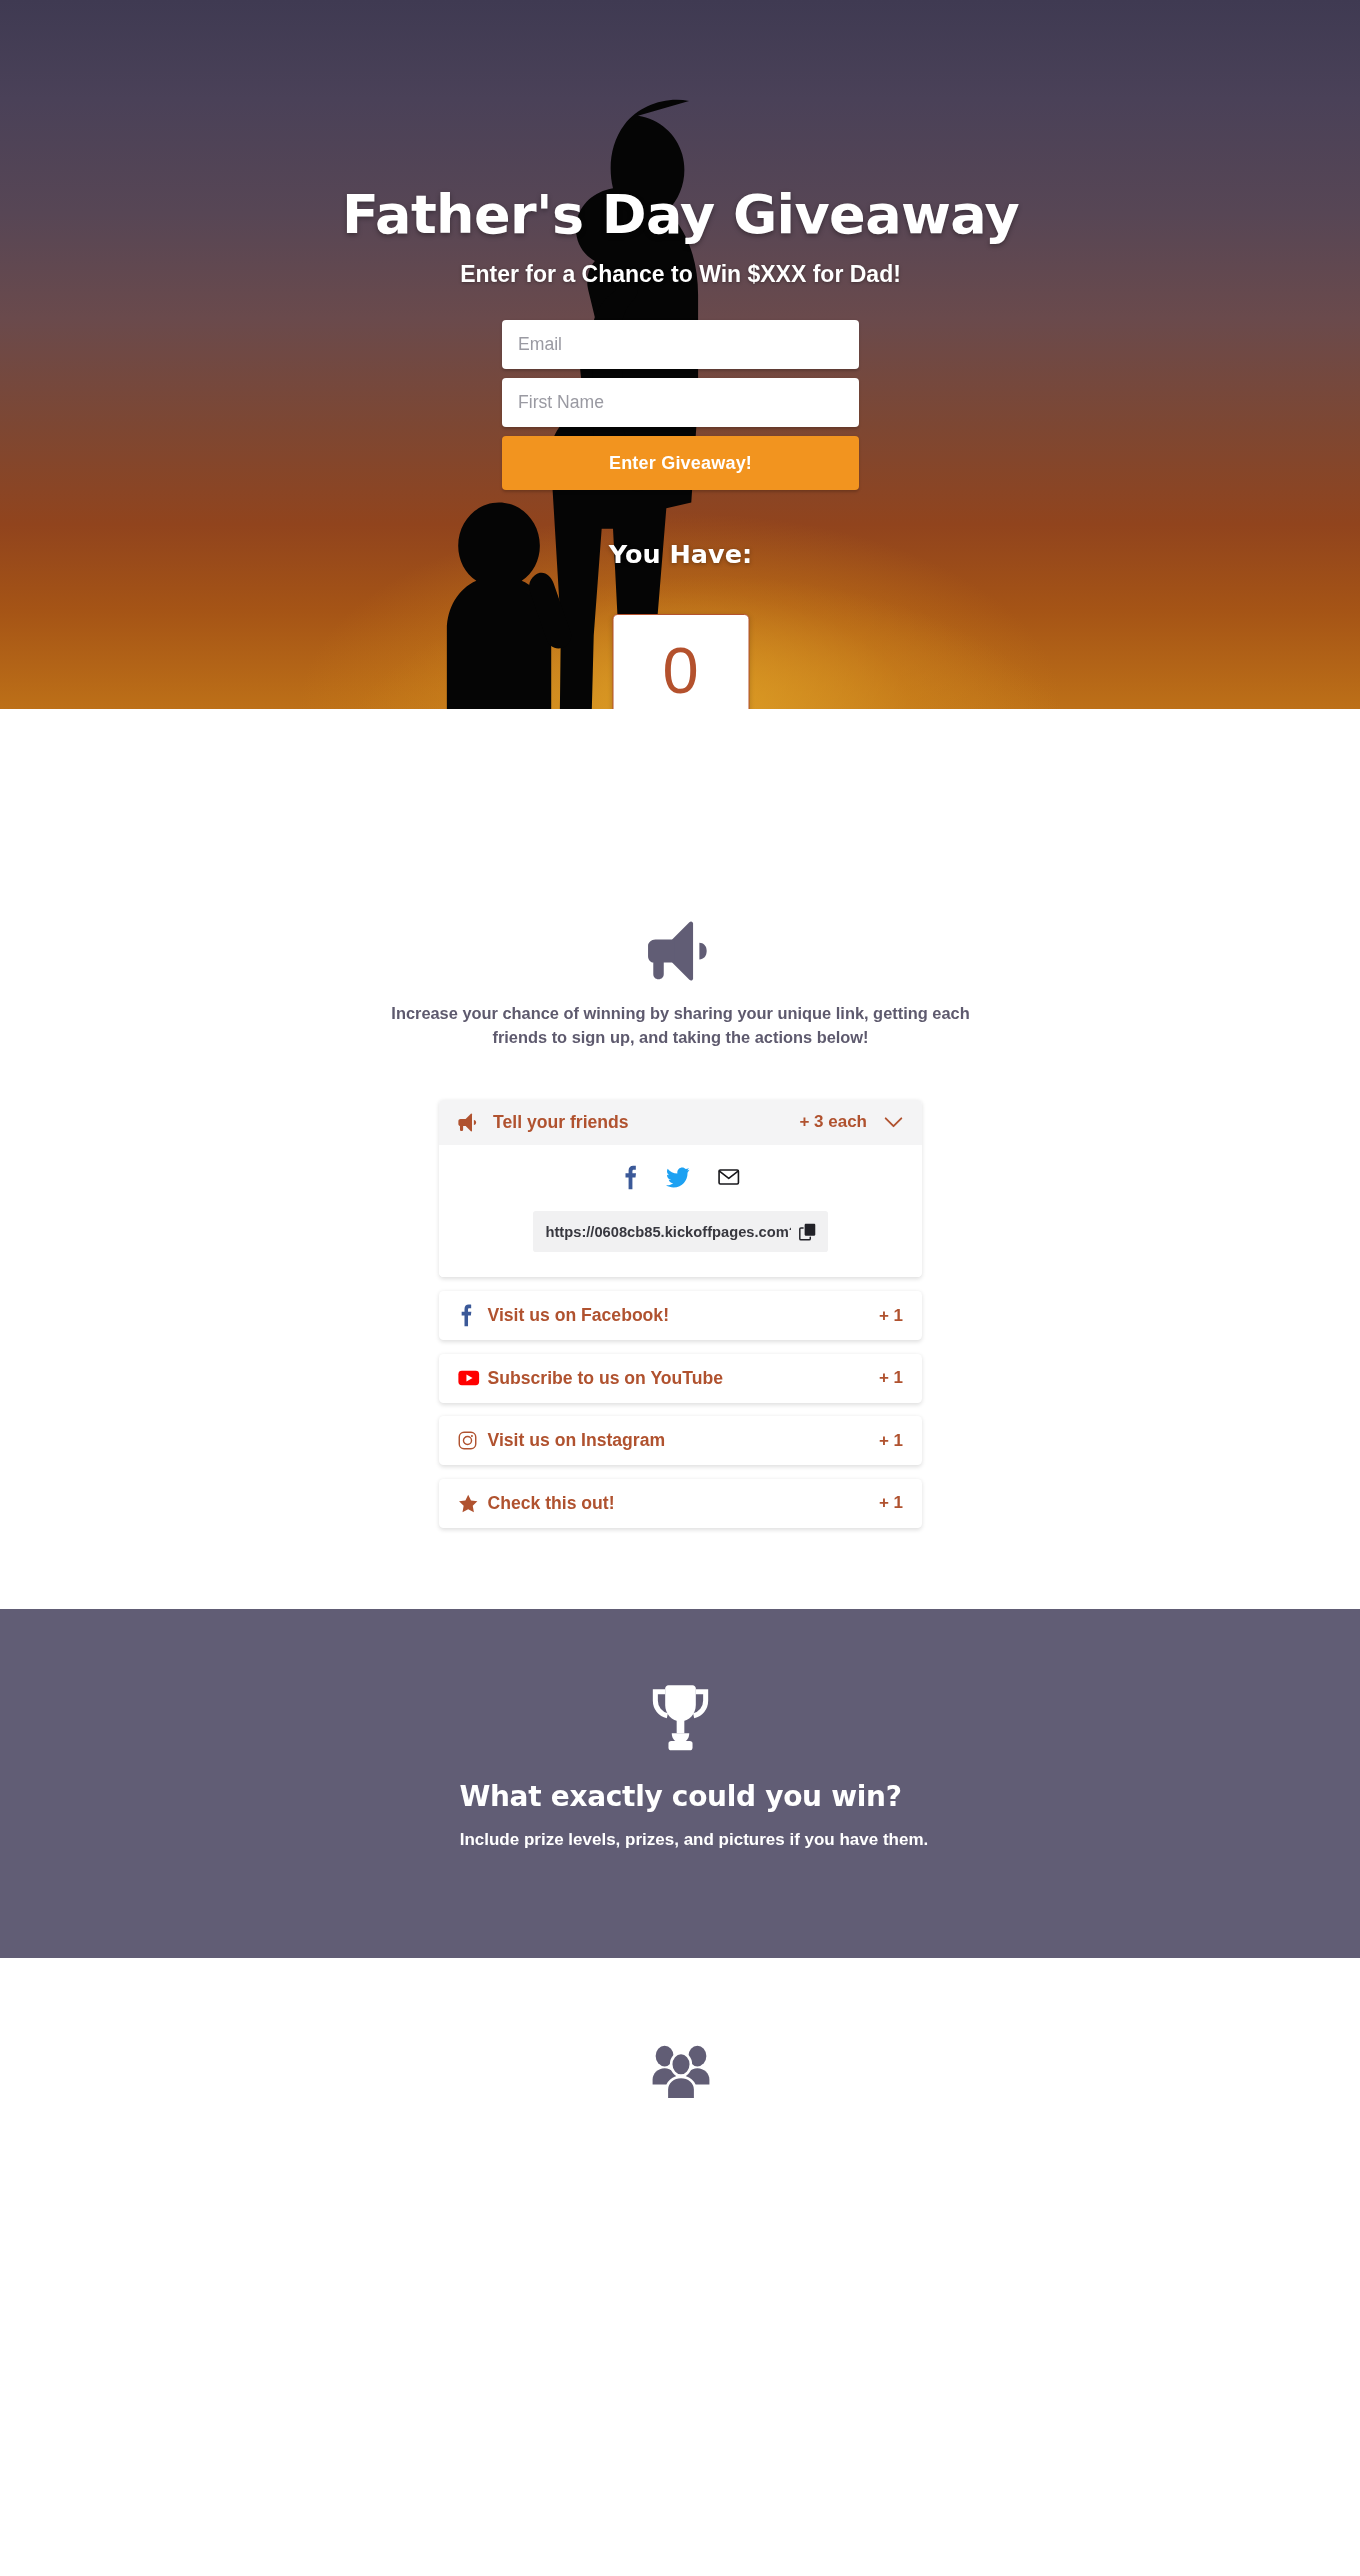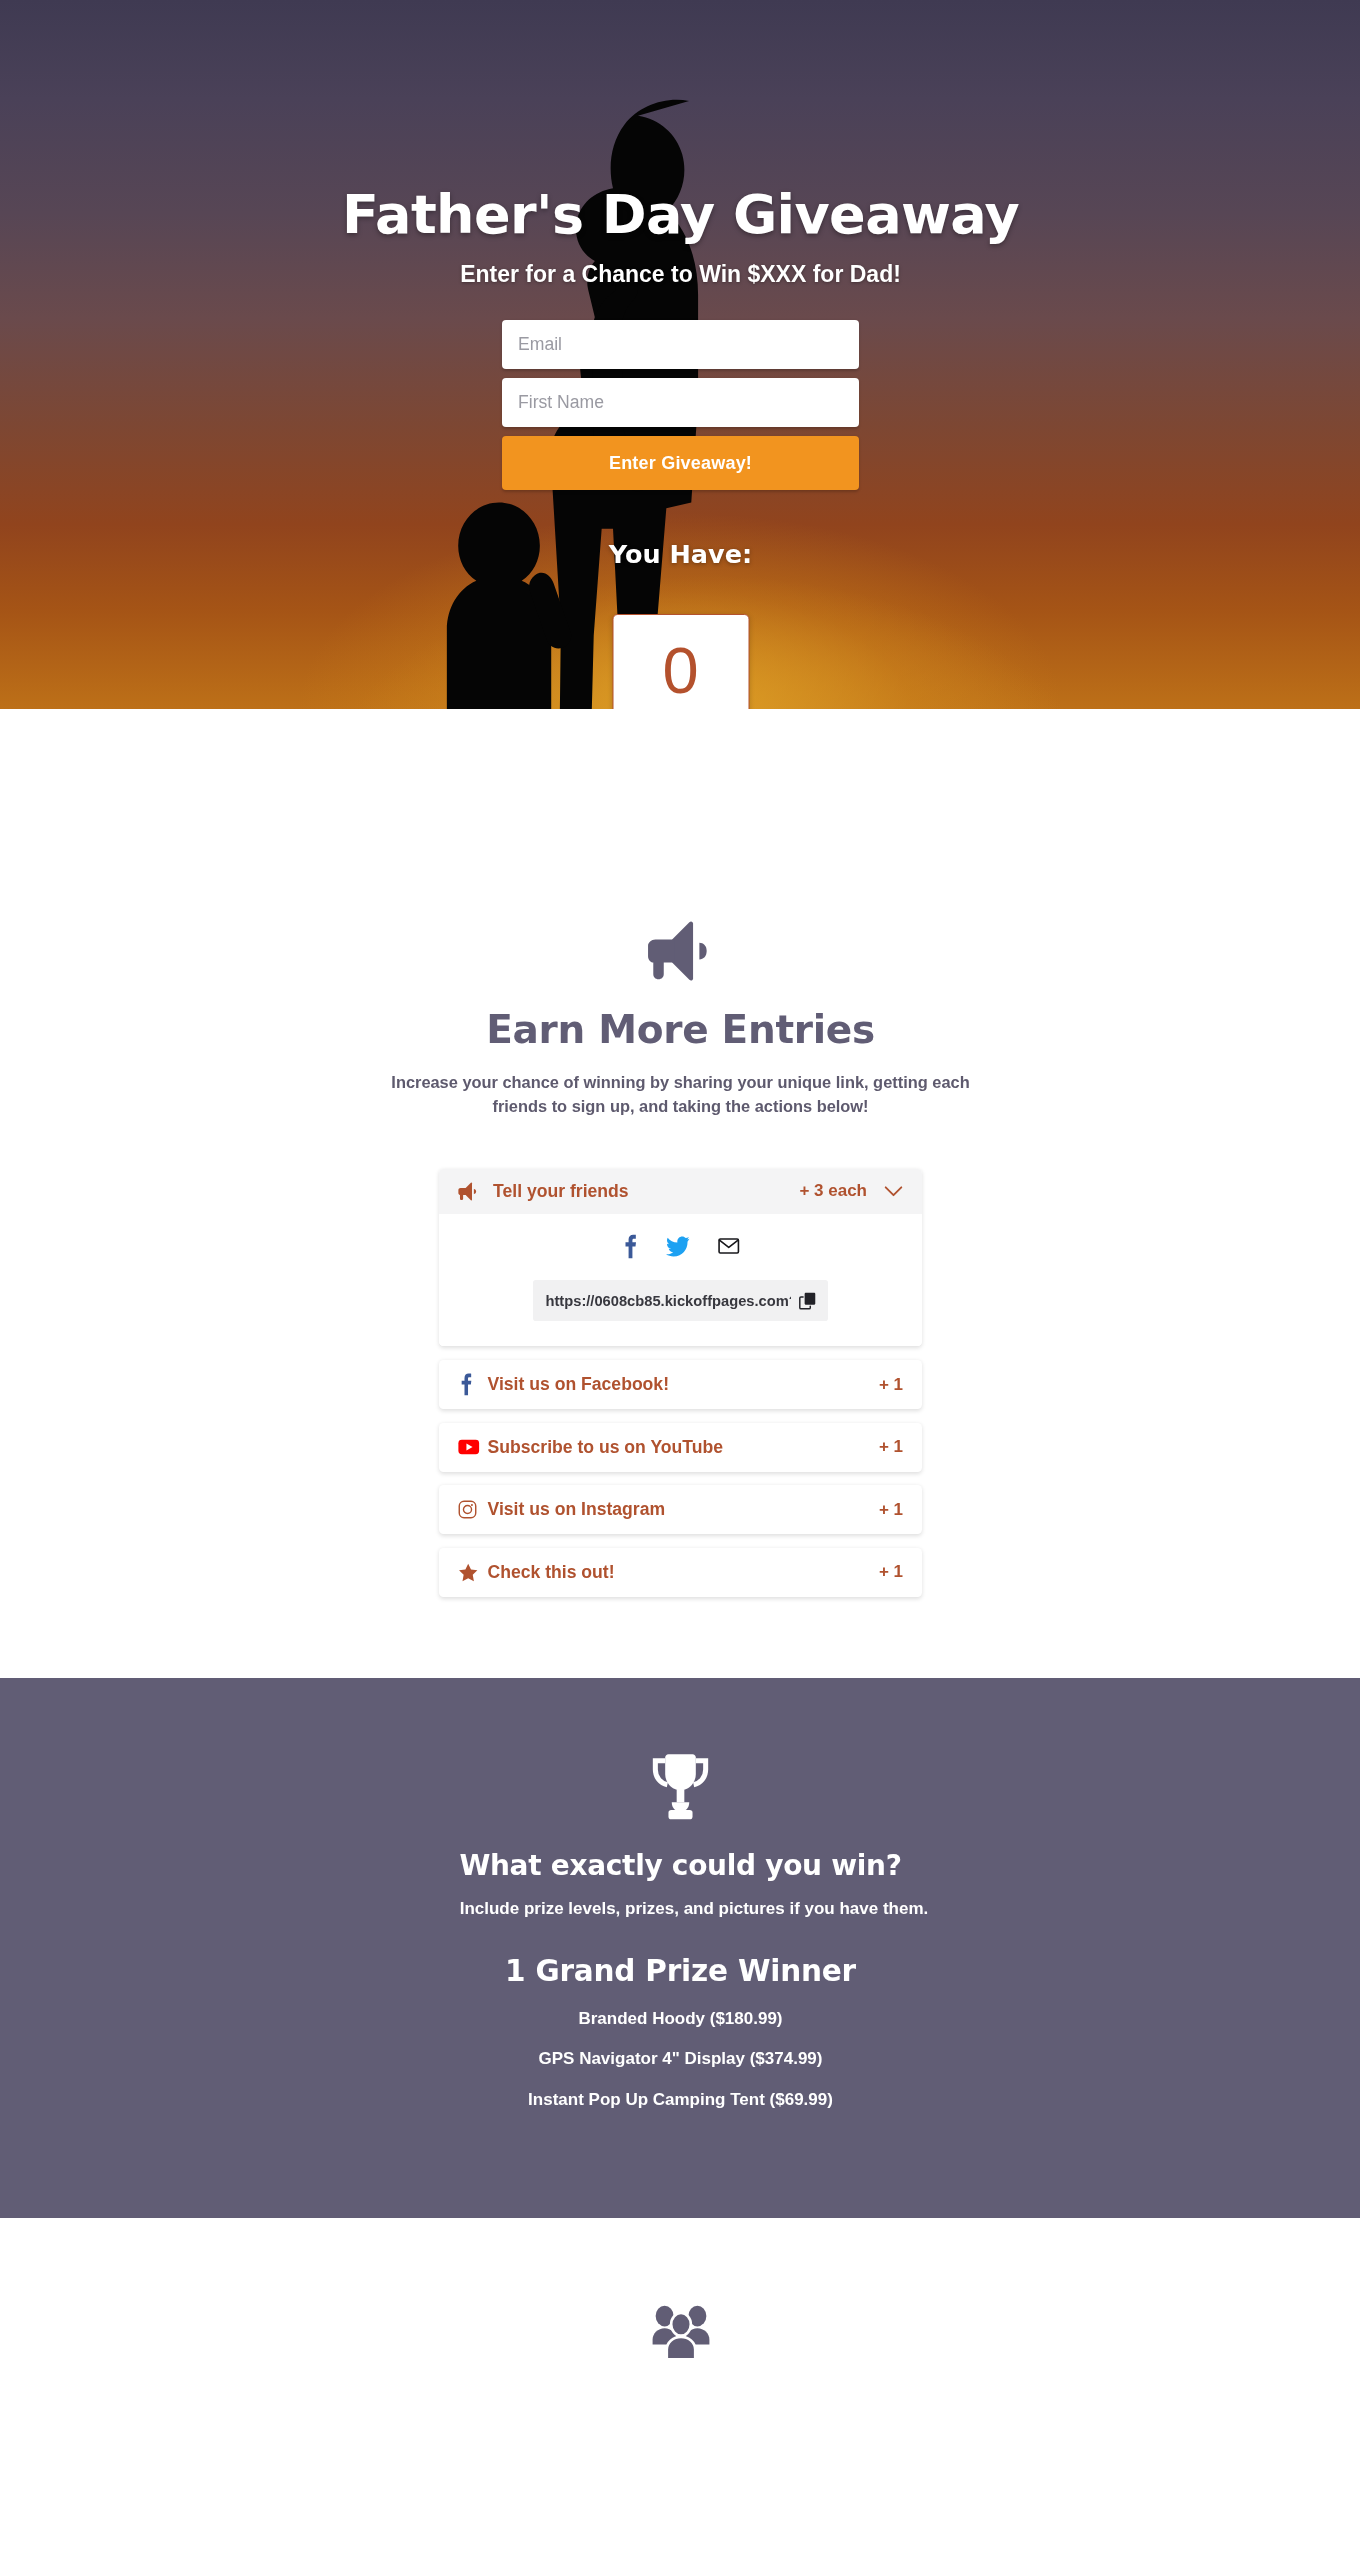--- a/index.html
+++ b/index.html
@@ -398,21 +398,20 @@
     </div>
   </section>
 
   <section class="earn">
     <svg class="earn-icon" width="67" height="64" viewBox="0 0 64 60" aria-hidden="true">
       <path fill="#615D75" d="M44,4 L44,56 C44,58 42,59 40.5,57.5 L24,41 L24,19 L40.5,2.5 C42,1 44,2 44,4 Z"></path>
       <path fill="#615D75" d="M8,19 L26,19 L26,41 L16,41 L16,52 C16,55 14,57 11,57 C8,57 6,55 6,52 L6,41 C3,41 1,38 1,35 L1,25 C1,22 4,19 8,19 Z"></path>
       <path fill="#615D75" d="M50,22 C54,22 57,25 57,30 C57,35 54,38 50,38 L50,22 Z"></path>
     </svg>
 
-    <h2 class="earn-title">Earn More Entries</h2>
     <p class="earn-desc">Increase your chance of winning by sharing your unique link, getting each friends to sign up, and taking the actions below!</p>
 
     <div class="actions">
 
       <div class="share-card">
         <div class="share-head">
           <span class="share-head-icon">
             <svg width="20.4" height="19" viewBox="0 0 64 60" aria-hidden="true">
               <path fill="#b0522f" d="M44,4 L44,56 C44,58 42,59 40.5,57.5 L24,41 L24,19 L40.5,2.5 C42,1 44,2 44,4 Z"></path>
               <path fill="#b0522f" d="M8,19 L26,19 L26,41 L16,41 L16,52 C16,55 14,57 11,57 C8,57 6,55 6,52 L6,41 C3,41 1,38 1,35 L1,25 C1,22 4,19 8,19 Z"></path>
@@ -512,26 +511,20 @@
       <path fill="none" stroke="#ffffff" stroke-width="4.6" d="M16,8 L7,8 L7,16 C7,23 11.5,28.5 18,30"></path>
       <path fill="none" stroke="#ffffff" stroke-width="4.6" d="M44,8 L53,8 L53,16 C53,23 48.5,28.5 42,30"></path>
       <rect x="26.5" y="34" width="7" height="12" fill="#ffffff"></rect>
       <path fill="#ffffff" d="M22,46 L38,46 C38,50 36,53 33,54 L27,54 C24,53 22,50 22,46 Z"></path>
       <rect x="19" y="53" width="22" height="8.5" rx="2.6" fill="#ffffff"></rect>
     </svg>
 
     <h2 class="prizes-title">What exactly could you win?</h2>
     <p class="prizes-sub">Include prize levels, prizes, and pictures if you have them.</p>
 
-    <div class="tier">
-      <div class="tier-title">1 Grand Prize Winner</div>
-      <div class="tier-item">Branded Hoody ($180.99)</div>
-      <div class="tier-item">GPS Navigator 4" Display ($374.99)</div>
-      <div class="tier-item">Instant Pop Up Camping Tent ($69.99)</div>
-    </div>
 
   </section>
 
   <section class="leaders">
     <svg class="leaders-icon" width="70" height="59" viewBox="0 0 64 54" aria-hidden="true">
       <ellipse cx="17" cy="12" rx="8.2" ry="9.4" fill="#615D75"></ellipse>
       <path fill="#615D75" d="M17,23 C23,23 28,27.6 28,33.4 L28,38 L6,38 L6,33.4 C6,27.6 11,23 17,23 Z"></path>
       <ellipse cx="47" cy="12" rx="8.2" ry="9.4" fill="#615D75"></ellipse>
       <path fill="#615D75" d="M47,23 C53,23 58,27.6 58,33.4 L58,38 L36,38 L36,33.4 C36,27.6 41,23 47,23 Z"></path>
       <ellipse cx="32" cy="19.5" rx="9" ry="10.4" fill="#615D75" stroke="#ffffff" stroke-width="2.4"></ellipse>

